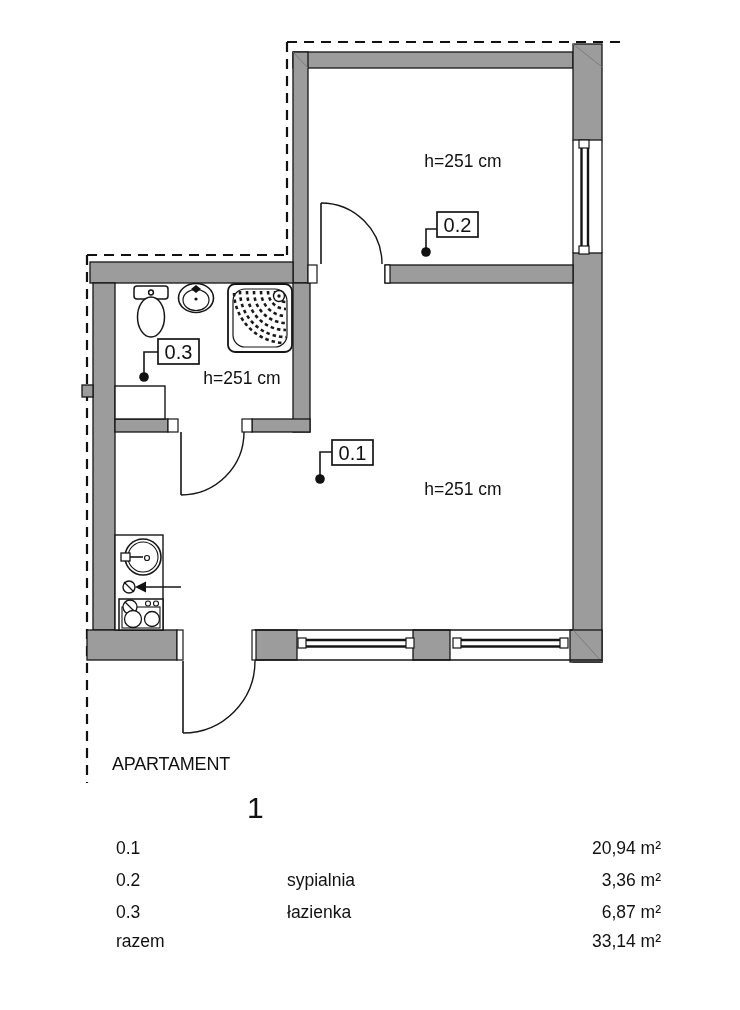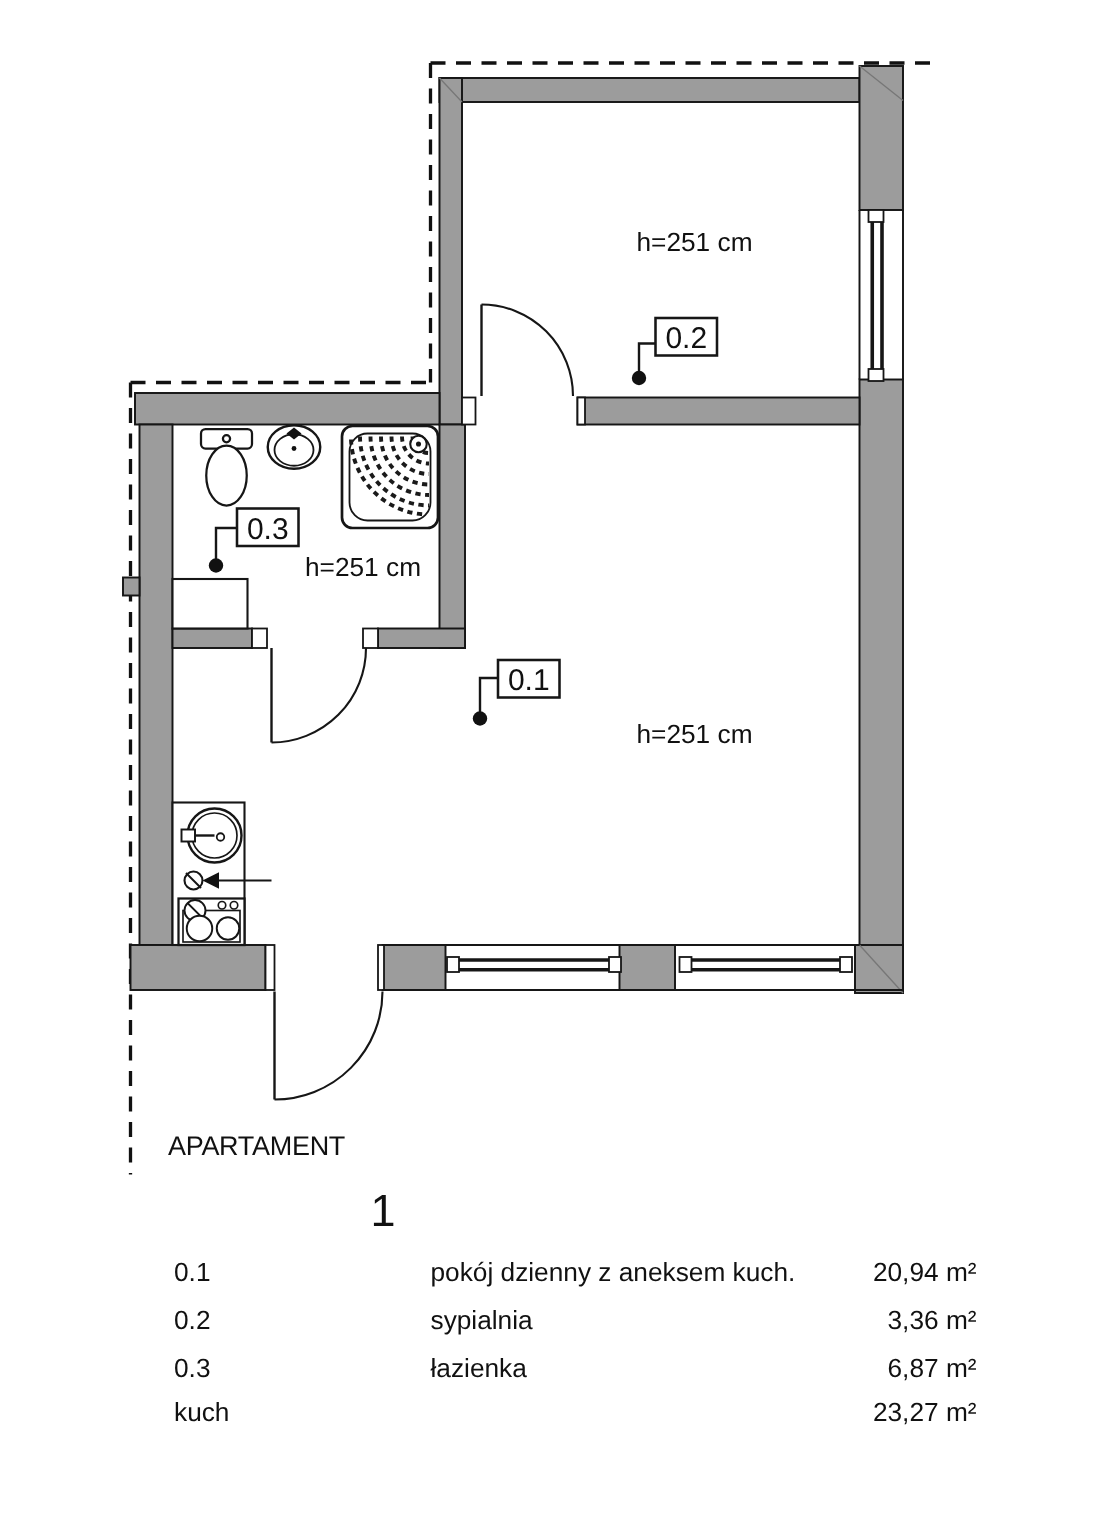--- a/index.html
+++ b/index.html
@@ -8,21 +8,21 @@
   #plan-svg{position:absolute;left:0;top:0;}
   svg text{font-family:"Liberation Sans","DejaVu Sans",sans-serif;fill:#111;}
   .h-label{font-size:17.5px;}
   .room-no{font-size:20px;}
   
   .legend-title{position:absolute;left:112px;top:754px;font-size:18px;letter-spacing:-0.2px;}
   .legend-big-no{position:absolute;left:247px;top:791px;font-size:30px;}
   .lrow{position:absolute;left:113px;width:548px;height:22px;font-size:17.5px;}
   .lrow .no{position:absolute;left:3px;top:0;}
   .lrow .nm{position:absolute;left:174px;top:0;white-space:nowrap;}
-  .lrow .ar{position:absolute;right:10px;top:0;white-space:nowrap;}
+  .lrow .ar{position:absolute;right:0;top:0;white-space:nowrap;}
 </style>
 </head>
 <body>
 
 <div id="page">
 
 <svg id="plan-svg" width="740" height="786" viewBox="0 0 740 786">
 
   <g stroke="#111" stroke-width="2.2" stroke-dasharray="10 7" fill="none">
     <path d="M287,42 H625"></path>
@@ -184,32 +184,31 @@
   <text class="h-label" x="242" y="384" text-anchor="middle">h=251 cm</text>
   <text class="h-label" x="463" y="495" text-anchor="middle">h=251 cm</text>
 </svg>
 
 <div>
   <div class="legend-title">APARTAMENT</div>
   <div class="legend-big-no">1</div>
 
   <div class="lrow" style="top:838px">
     <span class="no">0.1</span>
-    <span class="nm">pokój dzienny z aneksem kuch.</span>
     <span class="ar">20,94 m²</span>
   </div>
   <div class="lrow" style="top:870px">
     <span class="no">0.2</span>
     <span class="nm">sypialnia</span>
     <span class="ar">3,36 m²</span>
   </div>
   <div class="lrow" style="top:902px">
     <span class="no">0.3</span>
     <span class="nm">łazienka</span>
     <span class="ar">6,87 m²</span>
   </div>
   <div class="lrow" style="top:931px">
-    <span class="no">kuch</span>
-    <span class="ar">23,27 m²</span>
+    <span class="no">razem</span>
+    <span class="ar">33,14 m²</span>
   </div>
 </div>
 
 </div>
 
 </body></html>

